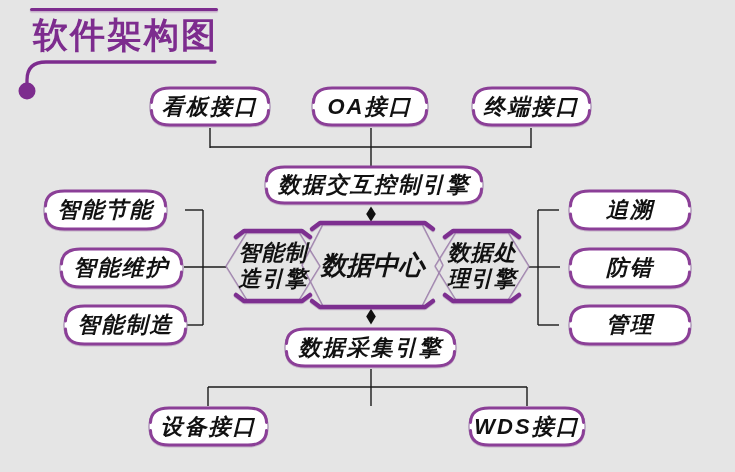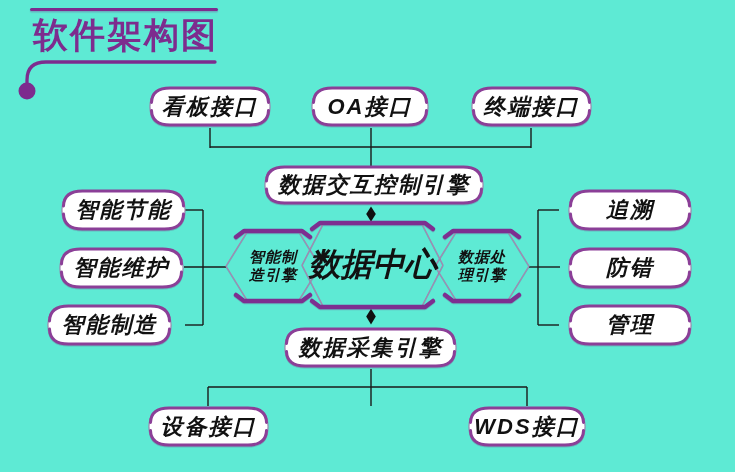--- a/index.html
+++ b/index.html
@@ -5,21 +5,21 @@
   :root{
     --accent:#7d2c8e;
     --wire:#1a1a1a;
     --box-border:#8b3f97;
     --hex-bar:#7d2f90;
     --thin:#a288b0;
     --text:#111111;
   }
   html,body{margin:0;padding:0;background:#fff;}
   .canvas{
-    position:relative;width:735px;height:472px;background:#5eead4;overflow:hidden;
+    position:relative;width:735px;height:472px;background:#e5e5e5;overflow:hidden;
     font-family:"Liberation Sans","DejaVu Sans",sans-serif;
   }
   
   .title-topline{
     position:absolute;left:30px;top:8px;width:188px;height:3.4px;
     background:var(--accent);border-radius:2px;
     box-shadow:0 1.5px 1px rgba(125,44,142,.30);
   }
   .title{
     position:absolute;left:33px;top:14px;margin:0;
@@ -39,22 +39,22 @@
   }
   .node > svg{
     position:absolute;left:0;top:0;
     filter:drop-shadow(0 1px 0.7px rgba(120,60,130,.28));
   }
   .lbl{
     position:relative;z-index:2;color:var(--text);font-weight:700;
     font-size:22px;letter-spacing:2px;text-align:center;line-height:1.18;
     white-space:pre-line;
   }
-  .lbl.big{font-size:32px;letter-spacing:0;}
-  .lbl.small{font-size:15px;letter-spacing:1px;}
+  .lbl.big{font-size:26px;letter-spacing:0;}
+  .lbl.small{font-size:22px;letter-spacing:1px;}
 </style>
 </head>
 <body>
 
 <div class="canvas">
 
   <div class="title-topline"></div>
   <h1 class="title">软件架构图</h1>
   <svg class="title-flourish" width="222" height="56" viewBox="0 0 222 56">
     <path class="accent-stroke" d="M 201 10 H 32 Q 13 10 13 28 L 13 31" fill="none" stroke-width="3.3" stroke-linecap="round"></path>
@@ -119,39 +119,39 @@
   <div class="node" style="left:263px;top:164px;width:222px;height:42px">
       <svg width="222" height="42" viewBox="0 0 222 42">
         <path d="M 2 21 Q 2 3 19.64 3 L 202.36 3 Q 220 3 220 21
          Q 220 39 202.36 39 L 19.64 39 Q 2 39 2 21 Z" fill="#ffffff" stroke-width="1.1" stroke-linecap="butt" stroke-linejoin="round" style="stroke: var(--thin);"></path>
         <path d="M 3.5 17 Q 4 3 21.64 3 L 200.36 3 Q 218 3 218.5 17" fill="none" stroke-width="3" stroke-linecap="round" stroke-linejoin="round" style="stroke: var(--box-border);"></path>
         <path d="M 3.5 25 Q 4 39 21.64 39 L 200.36 39 Q 218 39 218.5 25" fill="none" stroke-width="3" stroke-linecap="round" stroke-linejoin="round" style="stroke: var(--box-border);"></path>
       </svg>
     <span class="lbl">数据交互控制引擎</span>
   </div>
 
-  <div class="node" style="left:60px;top:188px;width:127px;height:44px">
+  <div class="node" style="left:42px;top:188px;width:127px;height:44px">
       <svg width="127" height="44" viewBox="0 0 127 44">
         <path d="M 2 22 Q 2 3 20.48 3 L 106.52 3 Q 125 3 125 22
          Q 125 41 106.52 41 L 20.48 41 Q 2 41 2 22 Z" fill="#ffffff" stroke-width="1.1" stroke-linecap="butt" stroke-linejoin="round" style="stroke: var(--thin);"></path>
         <path d="M 3.5 18 Q 4 3 22.48 3 L 104.52 3 Q 123 3 123.5 18" fill="none" stroke-width="3" stroke-linecap="round" stroke-linejoin="round" style="stroke: var(--box-border);"></path>
         <path d="M 3.5 26 Q 4 41 22.48 41 L 104.52 41 Q 123 41 123.5 26" fill="none" stroke-width="3" stroke-linecap="round" stroke-linejoin="round" style="stroke: var(--box-border);"></path>
       </svg>
     <span class="lbl">智能节能</span>
   </div>
   <div class="node" style="left:58px;top:246px;width:127px;height:44px">
       <svg width="127" height="44" viewBox="0 0 127 44">
         <path d="M 2 22 Q 2 3 20.48 3 L 106.52 3 Q 125 3 125 22
          Q 125 41 106.52 41 L 20.48 41 Q 2 41 2 22 Z" fill="#ffffff" stroke-width="1.1" stroke-linecap="butt" stroke-linejoin="round" style="stroke: var(--thin);"></path>
         <path d="M 3.5 18 Q 4 3 22.48 3 L 104.52 3 Q 123 3 123.5 18" fill="none" stroke-width="3" stroke-linecap="round" stroke-linejoin="round" style="stroke: var(--box-border);"></path>
         <path d="M 3.5 26 Q 4 41 22.48 41 L 104.52 41 Q 123 41 123.5 26" fill="none" stroke-width="3" stroke-linecap="round" stroke-linejoin="round" style="stroke: var(--box-border);"></path>
       </svg>
     <span class="lbl">智能维护</span>
   </div>
-  <div class="node" style="left:46px;top:303px;width:127px;height:44px">
+  <div class="node" style="left:62px;top:303px;width:127px;height:44px">
       <svg width="127" height="44" viewBox="0 0 127 44">
         <path d="M 2 22 Q 2 3 20.48 3 L 106.52 3 Q 125 3 125 22
          Q 125 41 106.52 41 L 20.48 41 Q 2 41 2 22 Z" fill="#ffffff" stroke-width="1.1" stroke-linecap="butt" stroke-linejoin="round" style="stroke: var(--thin);"></path>
         <path d="M 3.5 18 Q 4 3 22.48 3 L 104.52 3 Q 123 3 123.5 18" fill="none" stroke-width="3" stroke-linecap="round" stroke-linejoin="round" style="stroke: var(--box-border);"></path>
         <path d="M 3.5 26 Q 4 41 22.48 41 L 104.52 41 Q 123 41 123.5 26" fill="none" stroke-width="3" stroke-linecap="round" stroke-linejoin="round" style="stroke: var(--box-border);"></path>
       </svg>
     <span class="lbl">智能制造</span>
   </div>
 
   <div class="node" style="left:567px;top:188px;width:126px;height:44px">

